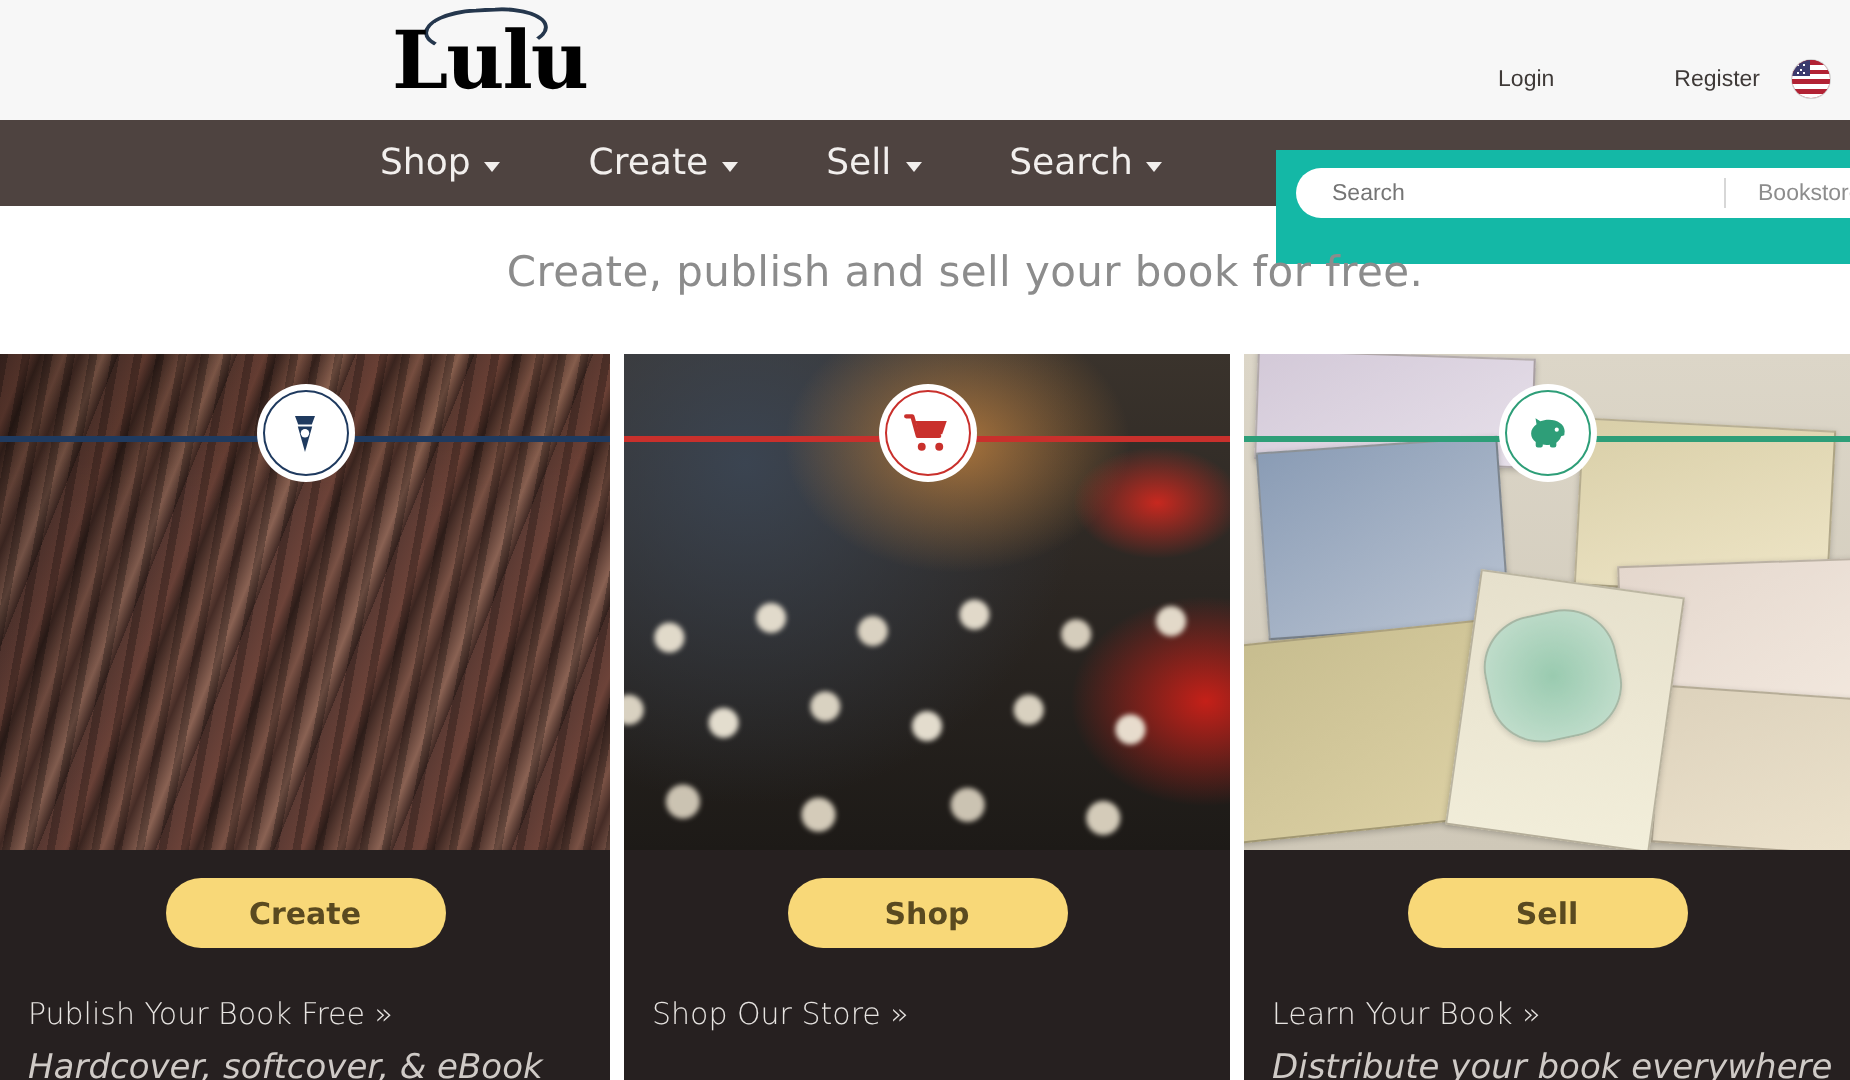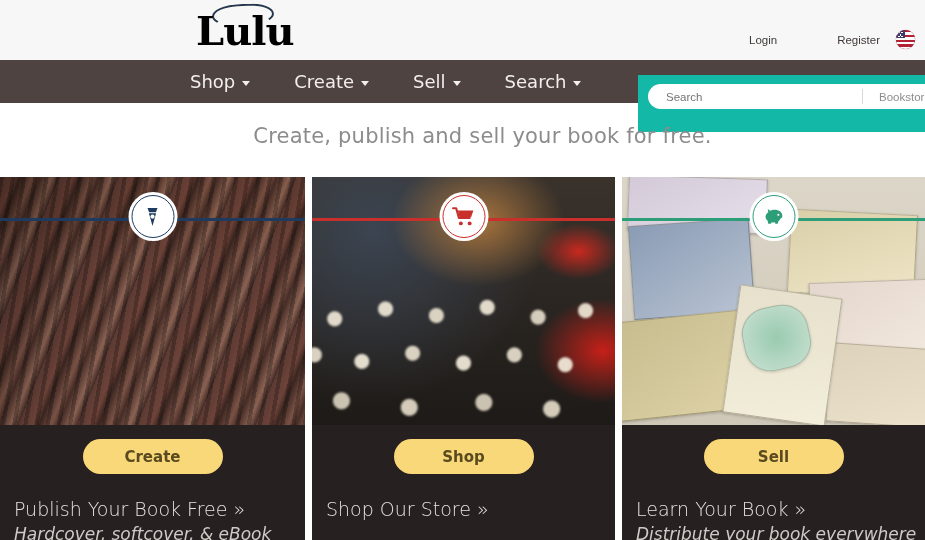--- a/index.html
+++ b/index.html
@@ -228,21 +228,21 @@
     position: absolute; top: 14px; left: 50%; transform: translateX(-50%);
     width: 140px; height: 35px; border-radius: 18px;
     background: #f8d878; border: 0;
     color: #5a4a20; font-size: 15px; font-weight: 700;
     font-family: "DejaVu Sans", sans-serif;
     cursor: pointer;
     display:flex; align-items:center; justify-content:center;
   }
   .panel-heading {
     position: absolute; left: 14px; top: 73px;
-    color: #e6e3e0; font-size: 19px;
+    color: #e6e3e0; font-size: 15px;
     font-family: "DejaVu Sans", sans-serif; font-weight: 300;
     white-space: nowrap; cursor: pointer;
   }
   .panel-sub {
     position: absolute; left: 14px; top: 99px;
     color: #cfcac6; font-size: 17px; font-style: italic;
     font-family: "DejaVu Sans", sans-serif;
     white-space: nowrap;
   }
 </style>

